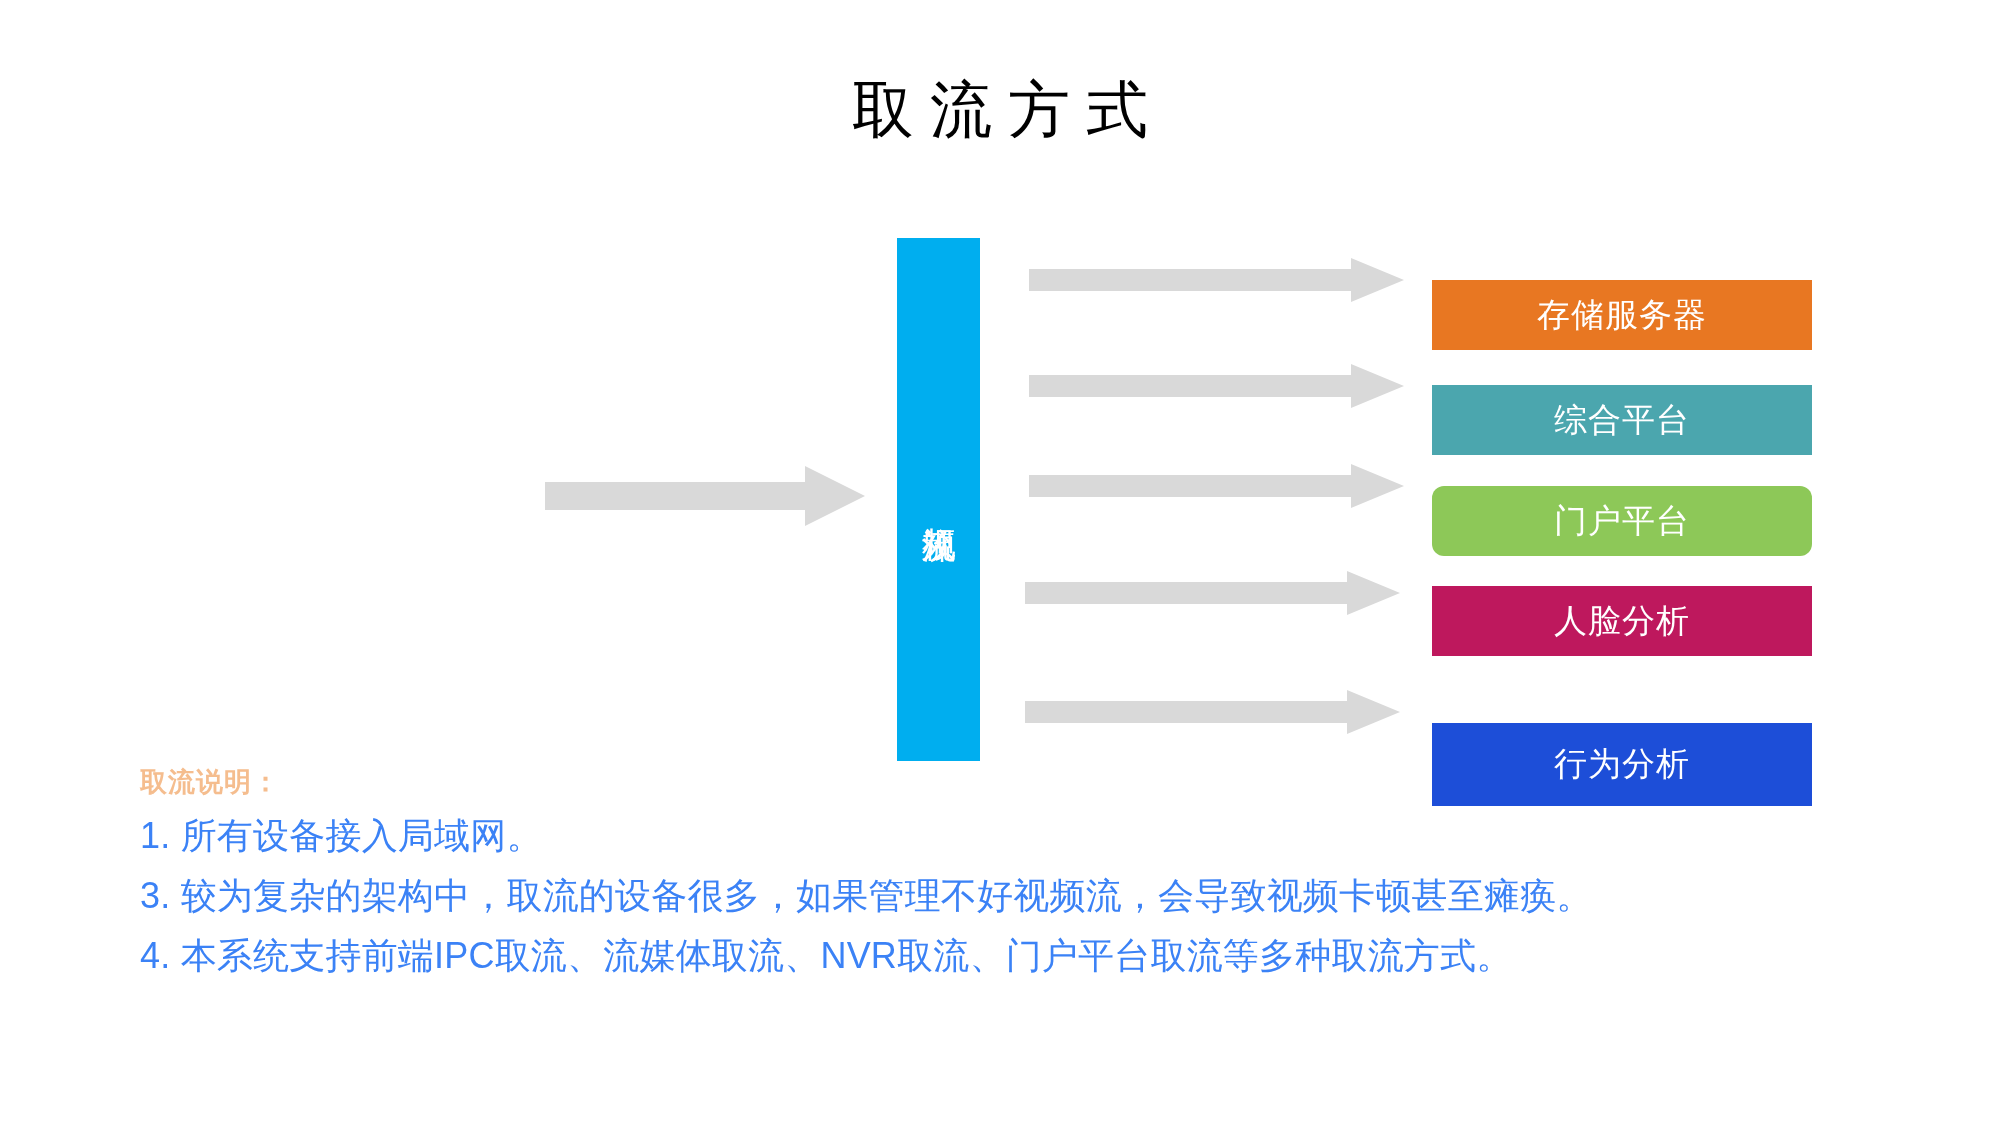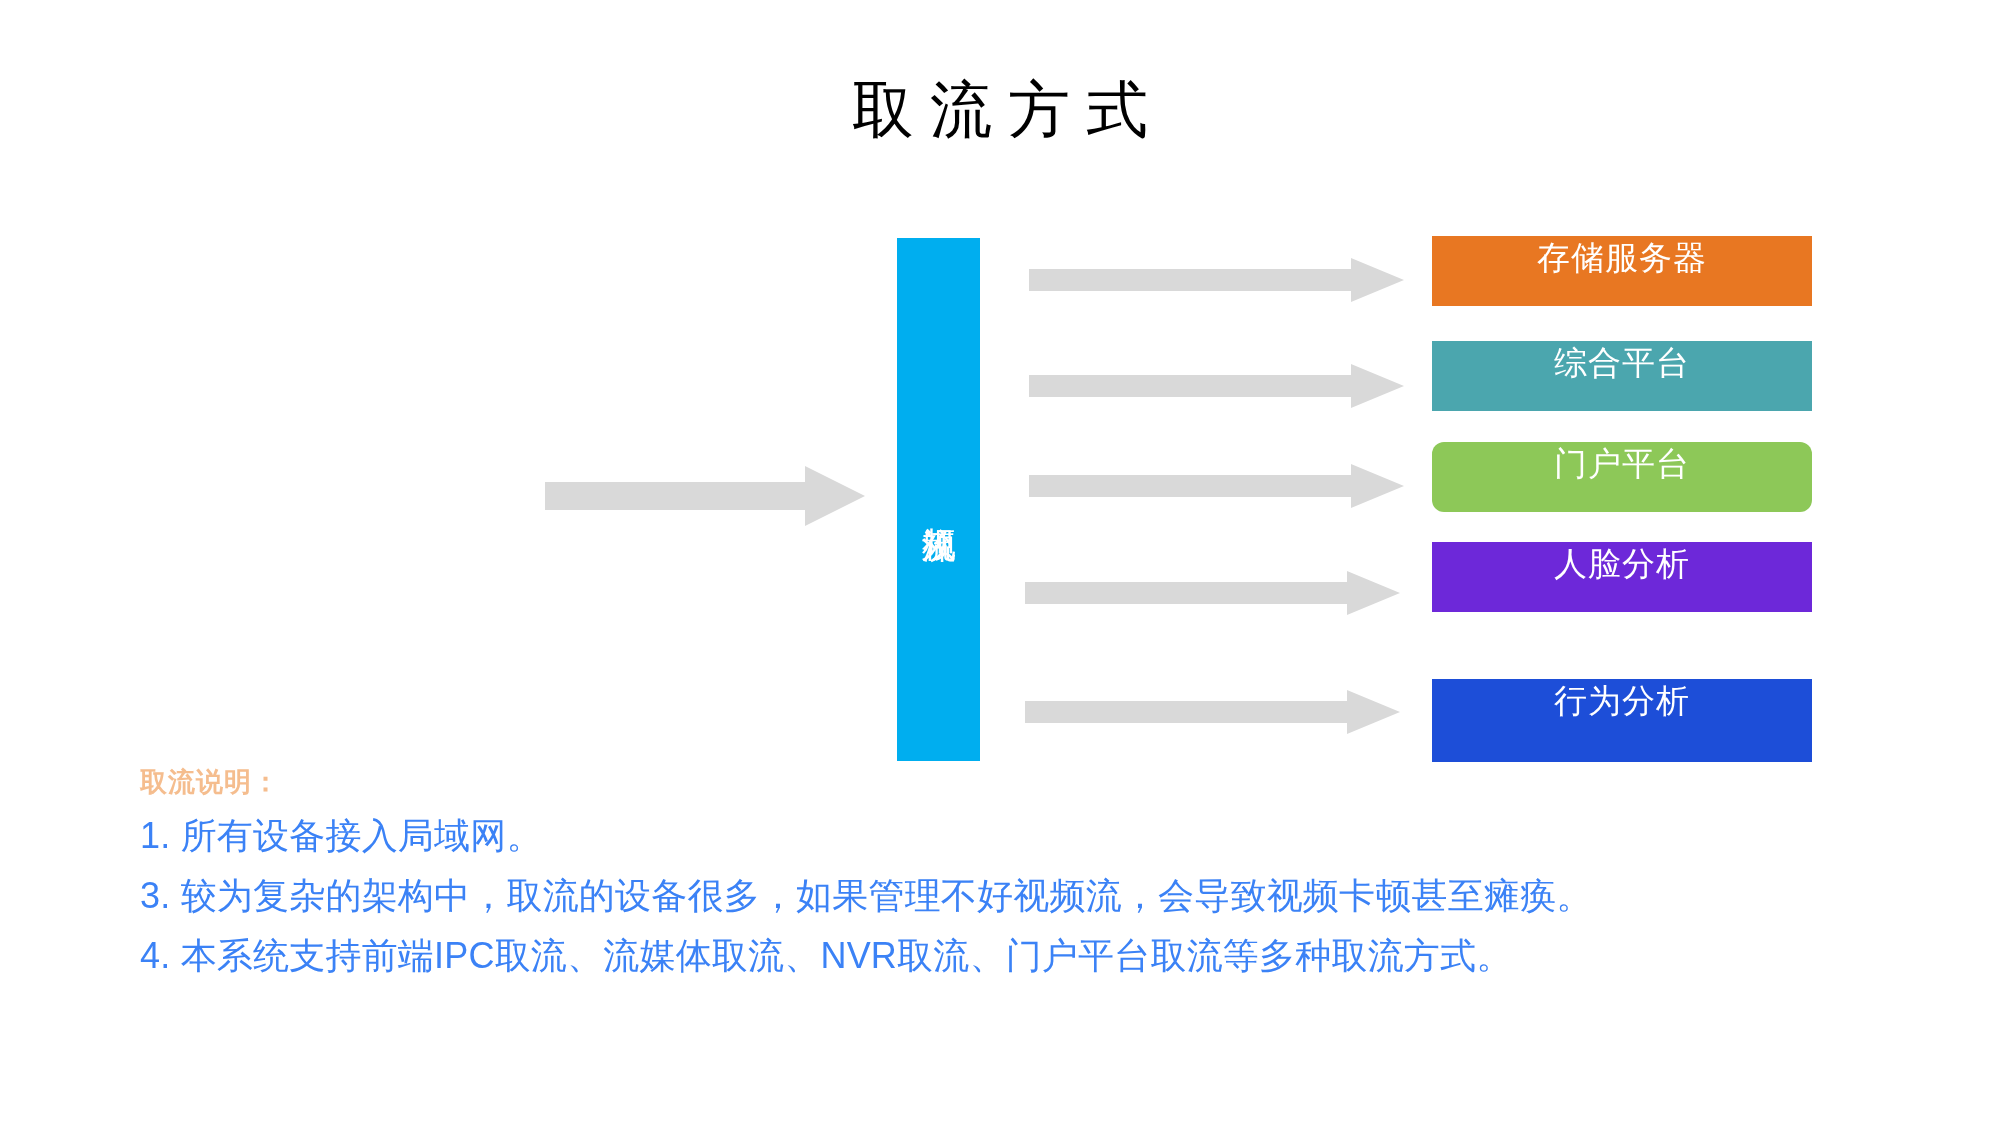--- a/index.html
+++ b/index.html
@@ -82,24 +82,26 @@
   }
 
   
   .node-dest {
     position: absolute;
     left: 1432px;
     width: 380px;
     height: 70px;
     color: #ffffff;
     display: flex;
+    align-items: center;
     justify-content: center;
     font-size: 33px;
     letter-spacing: 1px;
     box-sizing: border-box;
+    margin-top: 44px;
   }
   .node-dest.d0 { top: 236px; }
   .node-dest.d1 { top: 341px; }
   .node-dest.d2 { top: 442px; }
   .node-dest.d3 { top: 542px; }
   .node-dest.d4 { top: 679px; height: 83px; }
 
   
   .arrow {
     position: absolute;
@@ -183,21 +185,21 @@
   </div>
 
   <div class="node-dest d1" style="background:#4BA6AE;">
     <span>综合平台</span>
   </div>
 
   <div class="node-dest d2" style="background:#8DC858;border-radius:12px;">
     <span>门户平台</span>
   </div>
 
-  <div class="node-dest d3" style="background:#6d28d9;">
+  <div class="node-dest d3" style="background:#be185d;">
     <span>人脸分析</span>
   </div>
 
   <div class="node-dest d4" style="background:#1d4ed8;">
     <span>行为分析</span>
   </div>
 
   <div class="notes">
     <div class="notes-heading">取流说明：</div>
     <div class="note-line">1. 所有设备接入局域网。</div>

